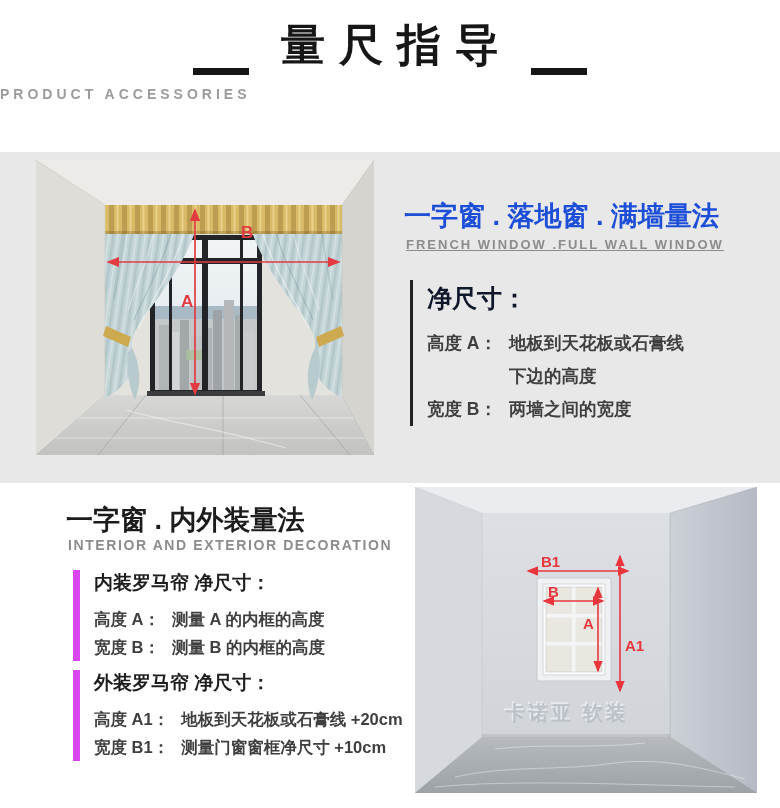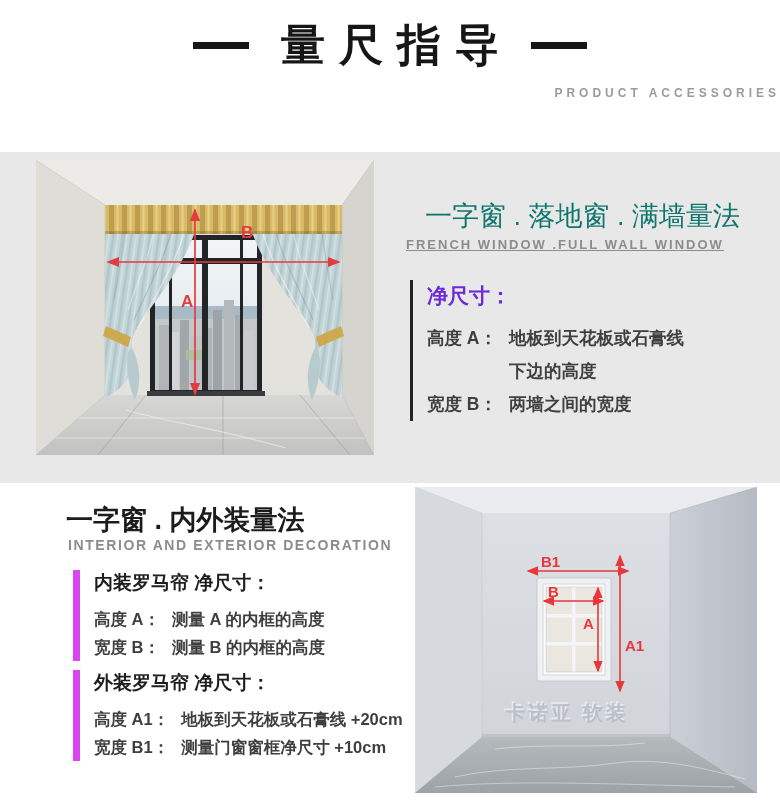--- a/index.html
+++ b/index.html
@@ -2,35 +2,35 @@
 <html><head>
 <meta charset="utf-8">
 <style>
   html,body{margin:0;padding:0;background:#ffffff;}
   .page{position:relative;width:780px;height:808px;background:#ffffff;overflow:hidden;
         font-family:"Liberation Sans","DejaVu Sans",sans-serif;}
   .abs{position:absolute;}
 
   
   .header{position:absolute;top:0;left:0;width:780px;height:152px;background:#ffffff;}
-  .title-row{display:flex;align-items:center;justify-content:center;gap:32px;padding-top:16px;}
+  .title-row{display:flex;align-items:flex-end;justify-content:center;gap:32px;padding-top:16px;}
   .title-dash{width:56px;height:7px;background:#161616;}
   .main-title{font-size:44px;font-weight:900;color:#161616;letter-spacing:14px;margin-right:-14px;white-space:nowrap;}
-  .header-sub{text-align:right;margin-top:11px;font-size:12px;font-weight:600;
+  .header-sub{text-align:left;margin-top:11px;font-size:14px;font-weight:600;
               letter-spacing:4px;color:#9b9b9b;white-space:nowrap;}
 
   
   .section1{position:absolute;top:152px;left:0;width:780px;height:331px;background:#e8e8e8;}
   .photo{position:absolute;overflow:hidden;}
   .photo svg{display:block;}
-  .s1-title{left:425px;top:46px;font-size:27px;font-weight:400;color:#0f766e;white-space:nowrap;}
+  .s1-title{left:404px;top:46px;font-size:27px;font-weight:700;color:#1d4ed8;white-space:nowrap;}
   .s1-sub{left:406px;top:85px;font-size:13px;font-weight:700;letter-spacing:2px;color:#8c8c8c;white-space:nowrap;text-decoration:underline;}
   .spec-block{border-left:3px solid #232323;padding-left:14px;}
   .s1-spec{left:410px;top:128px;}
-  .spec-heading{font-size:21px;font-weight:800;color:#6d28d9;margin:2px 0 12px 0;}
+  .spec-heading{font-size:25px;font-weight:800;color:#0f172a;margin:2px 0 12px 0;}
   .spec-row{display:flex;font-size:17.5px;font-weight:700;color:#3f3f3f;line-height:33px;white-space:nowrap;}
   .spec-row .lbl{margin-right:12px;}
 
   
   .section2{position:absolute;top:483px;left:0;width:780px;height:370px;background:#ffffff;}
   .s2-title{left:66px;top:19px;font-size:27px;font-weight:800;color:#1c1c1c;white-space:nowrap;}
   .s2-sub{left:68px;top:54px;font-size:14px;font-weight:700;letter-spacing:1.6px;color:#8c8c8c;white-space:nowrap;}
   .s2-block{border-left:7px solid #d946ef;padding-left:14px;}
   .s2-block .bheading{font-size:19px;font-weight:800;color:#1d1d1d;margin:0 0 9px 0;white-space:nowrap;}
   .s2-row{display:flex;font-size:16.5px;font-weight:700;color:#3f3f3f;line-height:28px;white-space:nowrap;}

